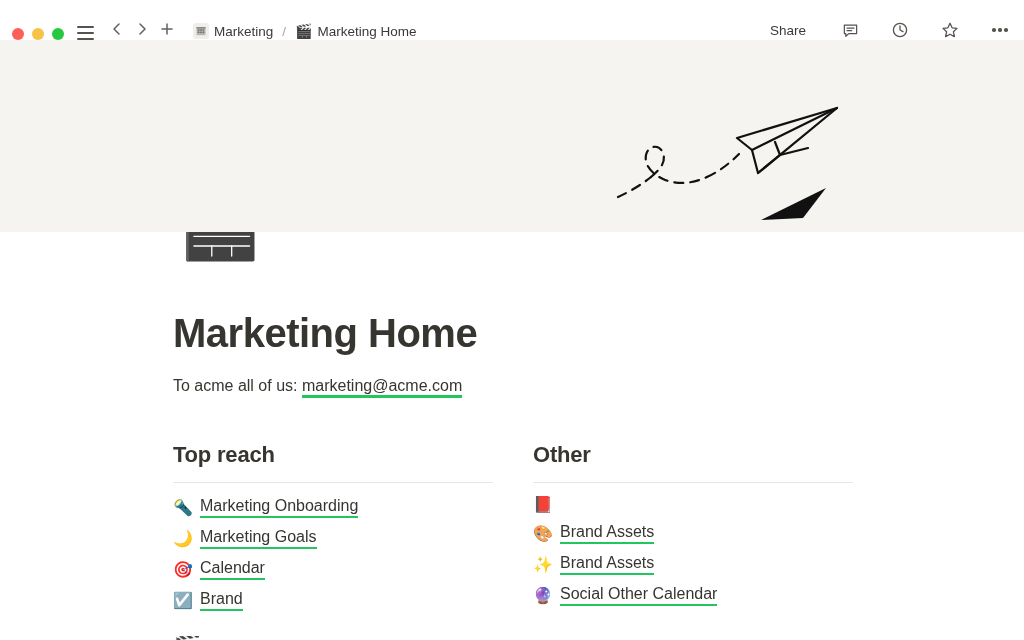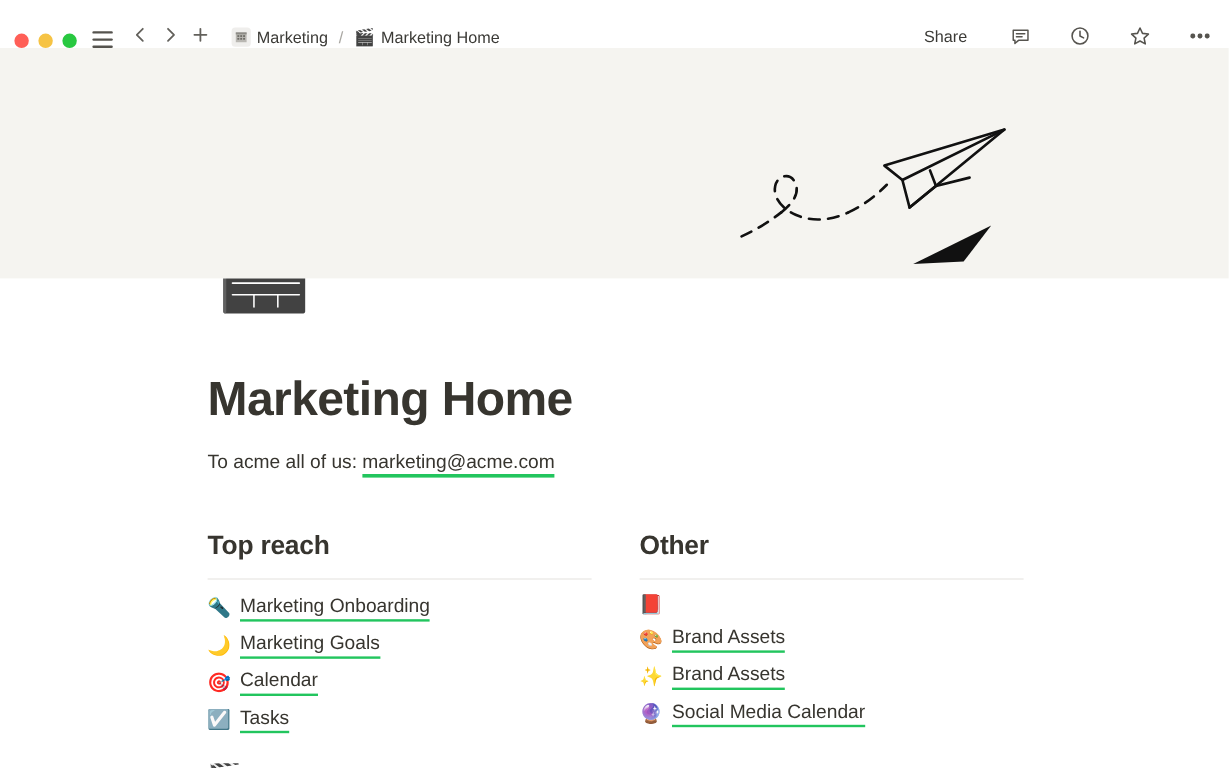--- a/index.html
+++ b/index.html
@@ -300,21 +300,21 @@
         <li>
           <span class="li-emoji">🌙</span>
           <span class="li-label">Marketing Goals</span>
         </li>
         <li>
           <span class="li-emoji">🎯</span>
           <span class="li-label">Calendar</span>
         </li>
         <li>
           <span class="li-emoji">☑️</span>
-          <span class="li-label">Tasks</span>
+          <span class="li-label">Brand</span>
         </li>
       </ul>
     </div>
 
     <div class="col">
       <h2 class="col-heading">Other</h2>
       <div class="divider"></div>
       <ul class="link-list">
         <li>
           <span class="li-emoji">📕</span>
@@ -322,21 +322,21 @@
         <li>
           <span class="li-emoji">🎨</span>
           <span class="li-label">Brand Assets</span>
         </li>
         <li>
           <span class="li-emoji">✨</span>
           <span class="li-label">Brand Assets</span>
         </li>
         <li>
           <span class="li-emoji">🔮</span>
-          <span class="li-label">Social Media Calendar</span>
+          <span class="li-label">Social Other Calendar</span>
         </li>
       </ul>
     </div>
 
   </div>
 
   <div class="bottom-peek">
     <span class="peek-emoji">🎬</span>
   </div>
 

